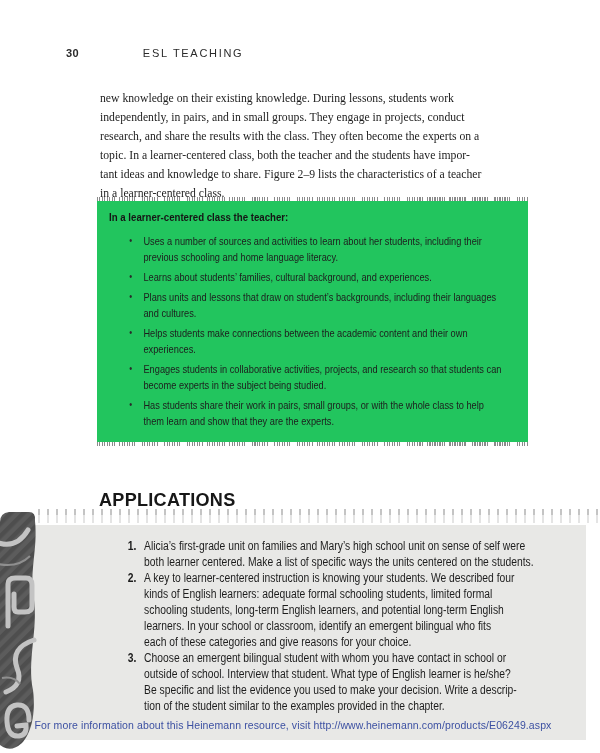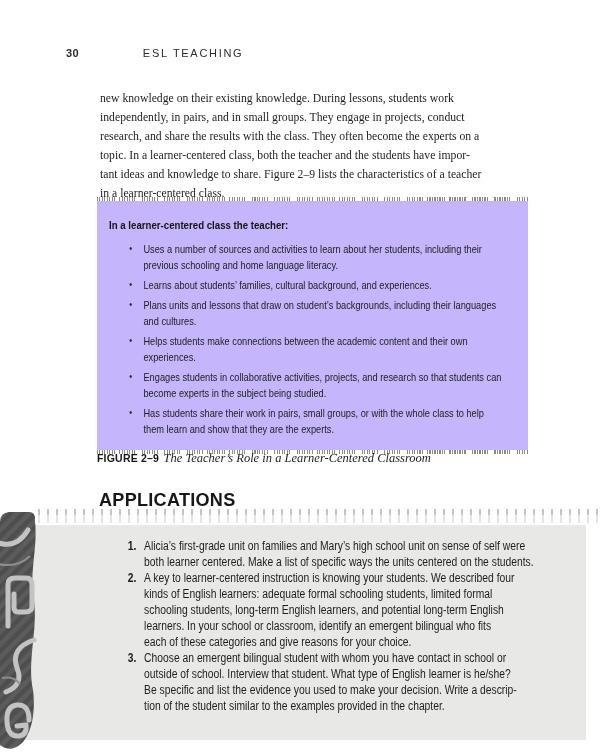--- a/index.html
+++ b/index.html
@@ -22,21 +22,21 @@
   }
 
   
   .figbox { position:absolute; top:197px; left:97px; width:431px; }
   .dash-rule {
     height:4px;
     background-image:
       repeating-linear-gradient(90deg, rgba(255,255,255,0) 0 18px, #ffffff 18px 22px),
       repeating-linear-gradient(90deg, #8a8a8a 0 1px, rgba(255,255,255,0) 1px 2.5px);
   }
-  .figbox-inner { background:#c4b5fd; padding:16px 12px 9px 12px; }
+  .figbox-inner { background:#22c55e; padding:8px 12px 9px 12px; }
   .box-heading {
     font-weight:bold; font-size:11.5px; line-height:13px; margin:2px 0 9px 0;
     white-space:pre; transform:scaleX(0.84); transform-origin:0 0; color:#151515;
   }
   .bullets { transform:scaleX(0.84); transform-origin:0 0; }
   .bullet { display:flex; margin-bottom:4px; }
   .bullet .marker { flex:none; width:17px; margin-left:24px; font-size:10px; line-height:16px; color:#2a2a2a; }
   .bullet .btext { white-space:pre; font-size:11px; line-height:16px; color:#1d1d1d; }
 
   
@@ -116,24 +116,20 @@
         <div class="bullet">
           <span class="marker">•</span>
           <span class="btext">Has students share their work in pairs, small groups, or with the whole class to help
 them learn and show that they are the experts.</span>
         </div>
       </div>
     </div>
     <div class="dash-rule"></div>
   </div>
 
-  <div class="caption">
-    <span class="cap-label">FIGURE 2–9</span>
-    <span class="cap-title">The Teacher’s Role in a Learner-Centered Classroom</span>
-  </div>
 
   <div class="apps-heading">APPLICATIONS</div>
   <div class="tick-rule"></div>
 
   <div class="gray-section">
     <div class="app-list">
       <div class="app-item">
         <span class="app-num">1.</span>
         <span class="app-text">Alicia’s first-grade unit on families and Mary’s high school unit on sense of self were
 both learner centered. Make a list of specific ways the units centered on the students.</span>
@@ -147,20 +143,23 @@
 each of these categories and give reasons for your choice.</span>
       </div>
       <div class="app-item">
         <span class="app-num">3.</span>
         <span class="app-text">Choose an emergent bilingual student with whom you have contact in school or
 outside of school. Interview that student. What type of English learner is he/she?
 Be specific and list the evidence you used to make your decision. Write a descrip-
 tion of the student similar to the examples provided in the chapter.</span>
       </div>
     </div>
+    <div class="footer-bar">
+      <a class="footer-link" href="#">For more information about this Heinemann resource, visit http://www.heinemann.com/products/E06249.aspx</a>
+    </div>
   </div>
 
   <svg class="koru" viewBox="0 0 42 244" aria-hidden="true">
     <defs>
       <pattern id="hatch" width="9" height="9" patternUnits="userSpaceOnUse" patternTransform="rotate(45)">
         <rect width="9" height="9" fill="#5c5c5c"></rect>
         <rect width="4.5" height="9" fill="#4e4e4e"></rect>
       </pattern>
     </defs>
     <path d="M0,14 Q0,5 9,4 L29,4 Q36,4 35,13 C38,42 29,62 34,92 C38,122 27,152 33,182 C36,206 31,226 22,235 Q12,244 3,239 L0,237 Z" fill="url(#hatch)"></path>

